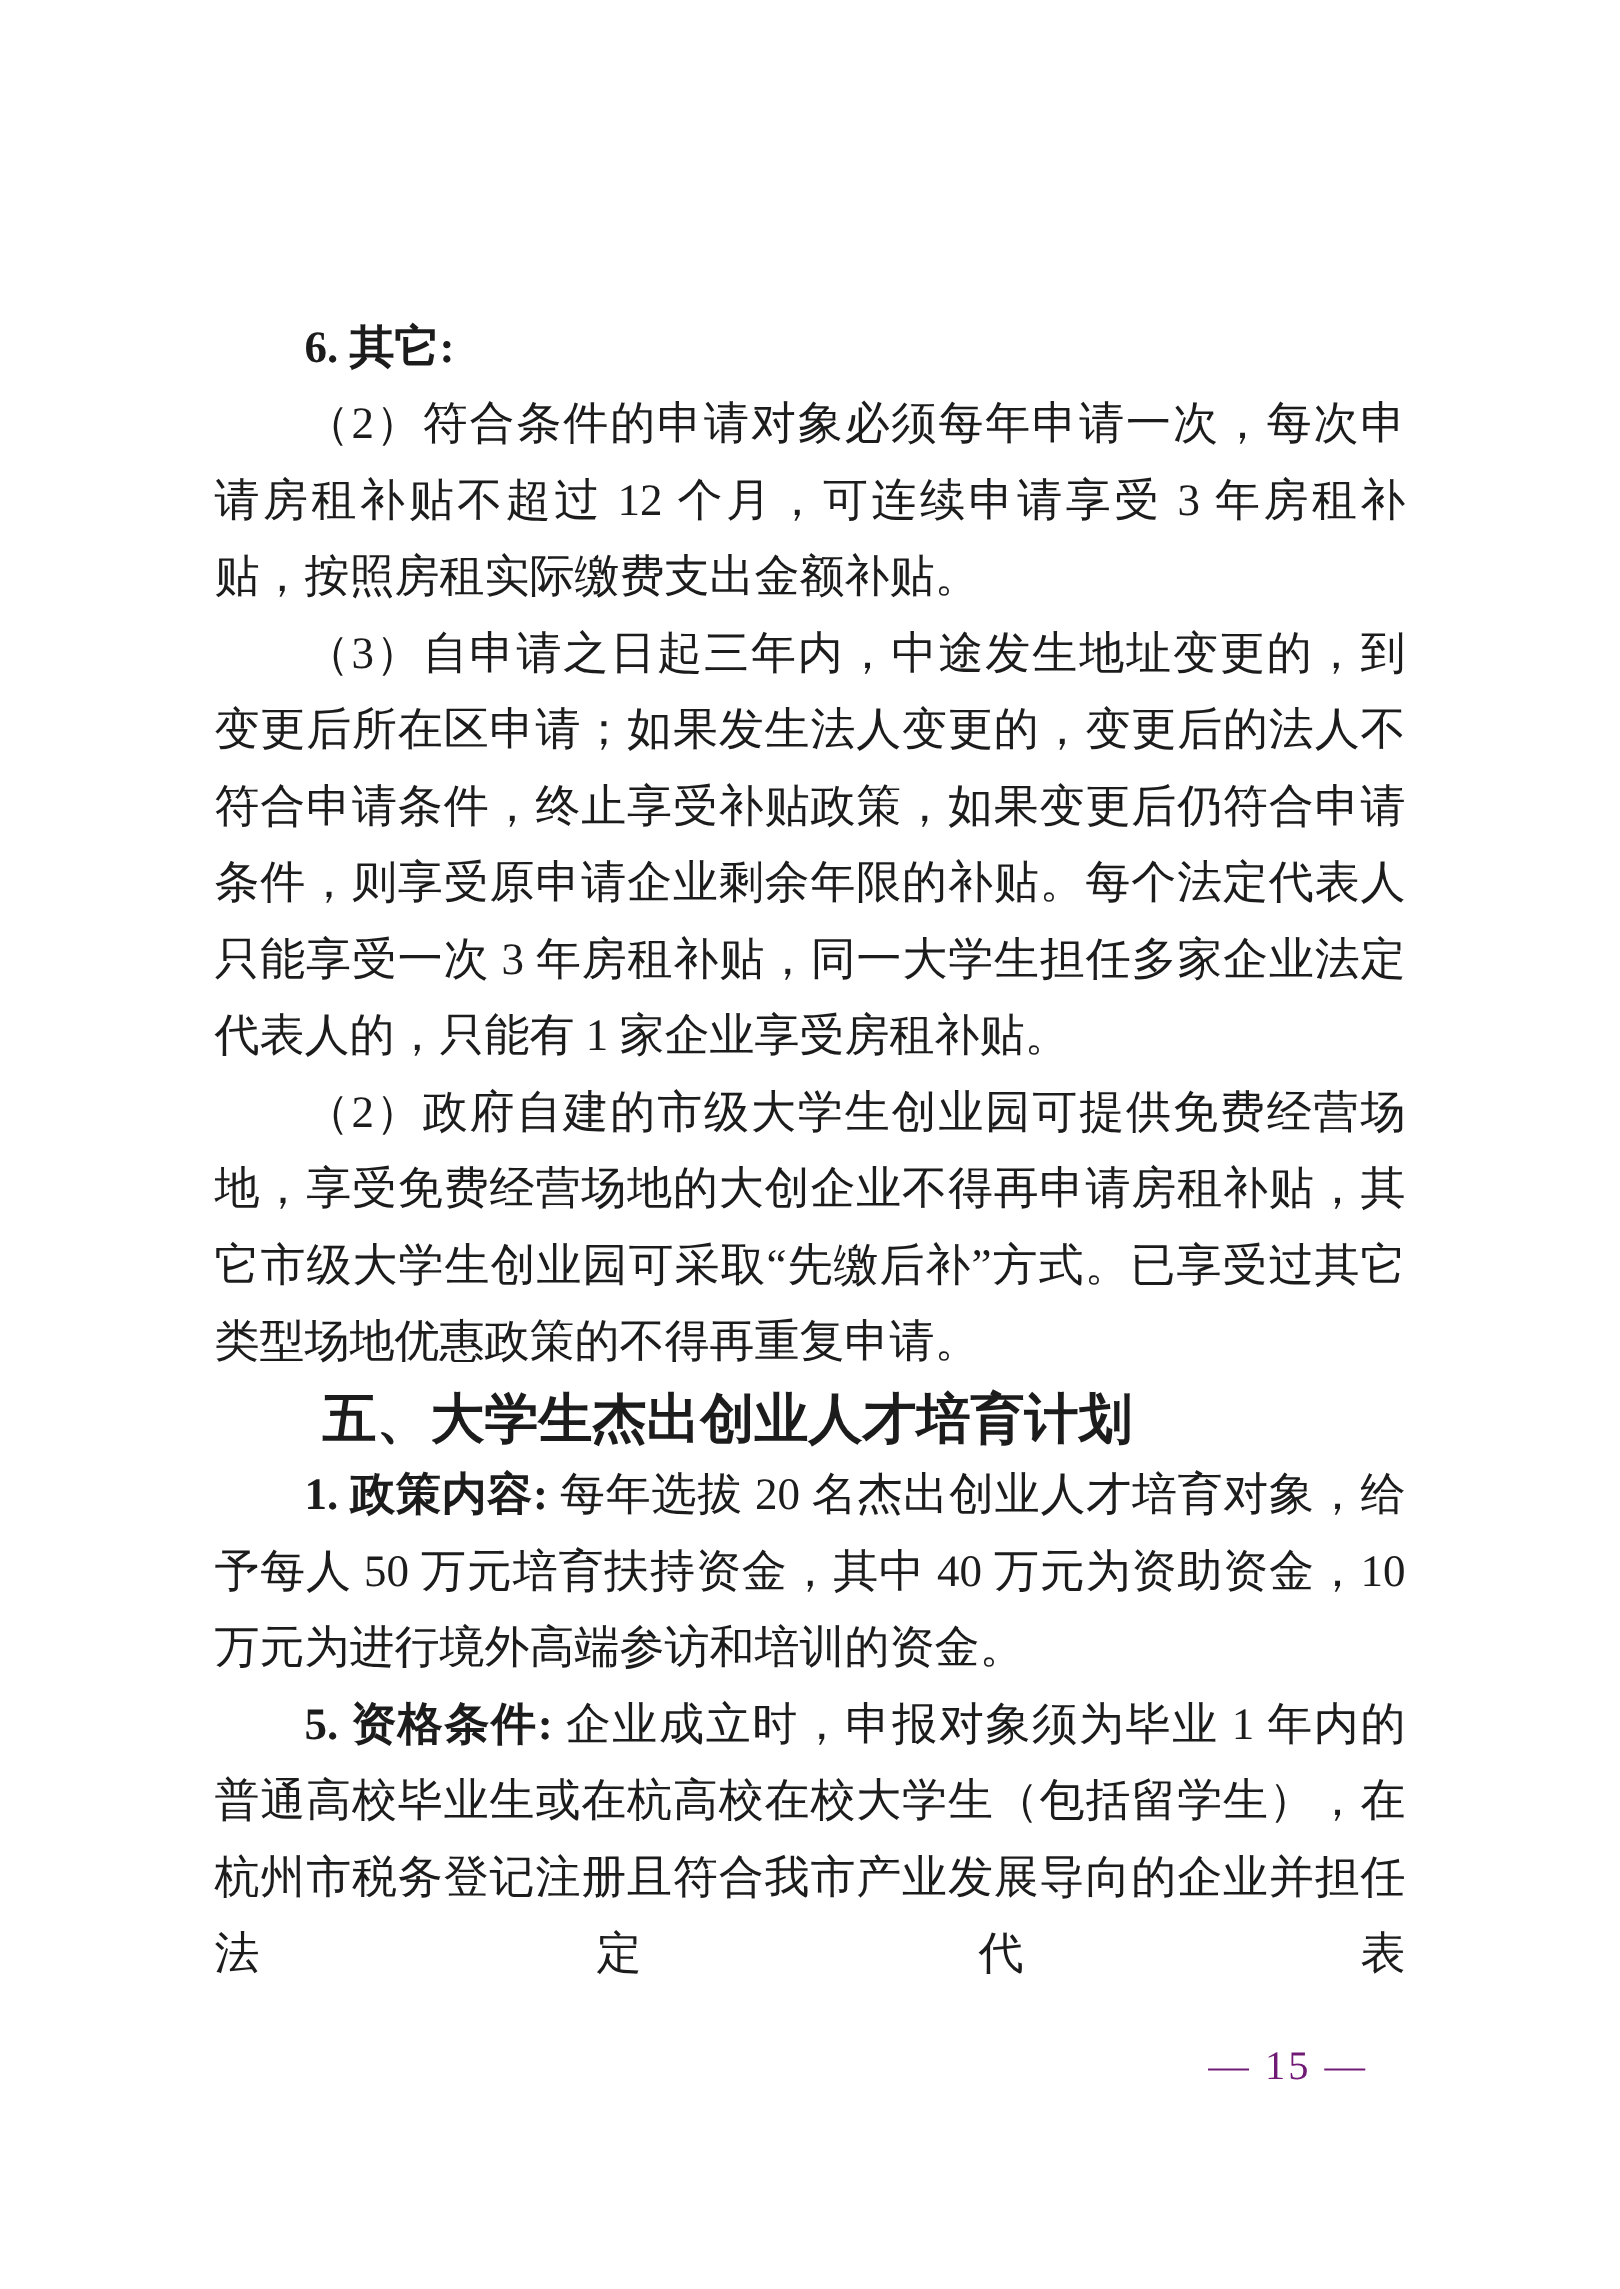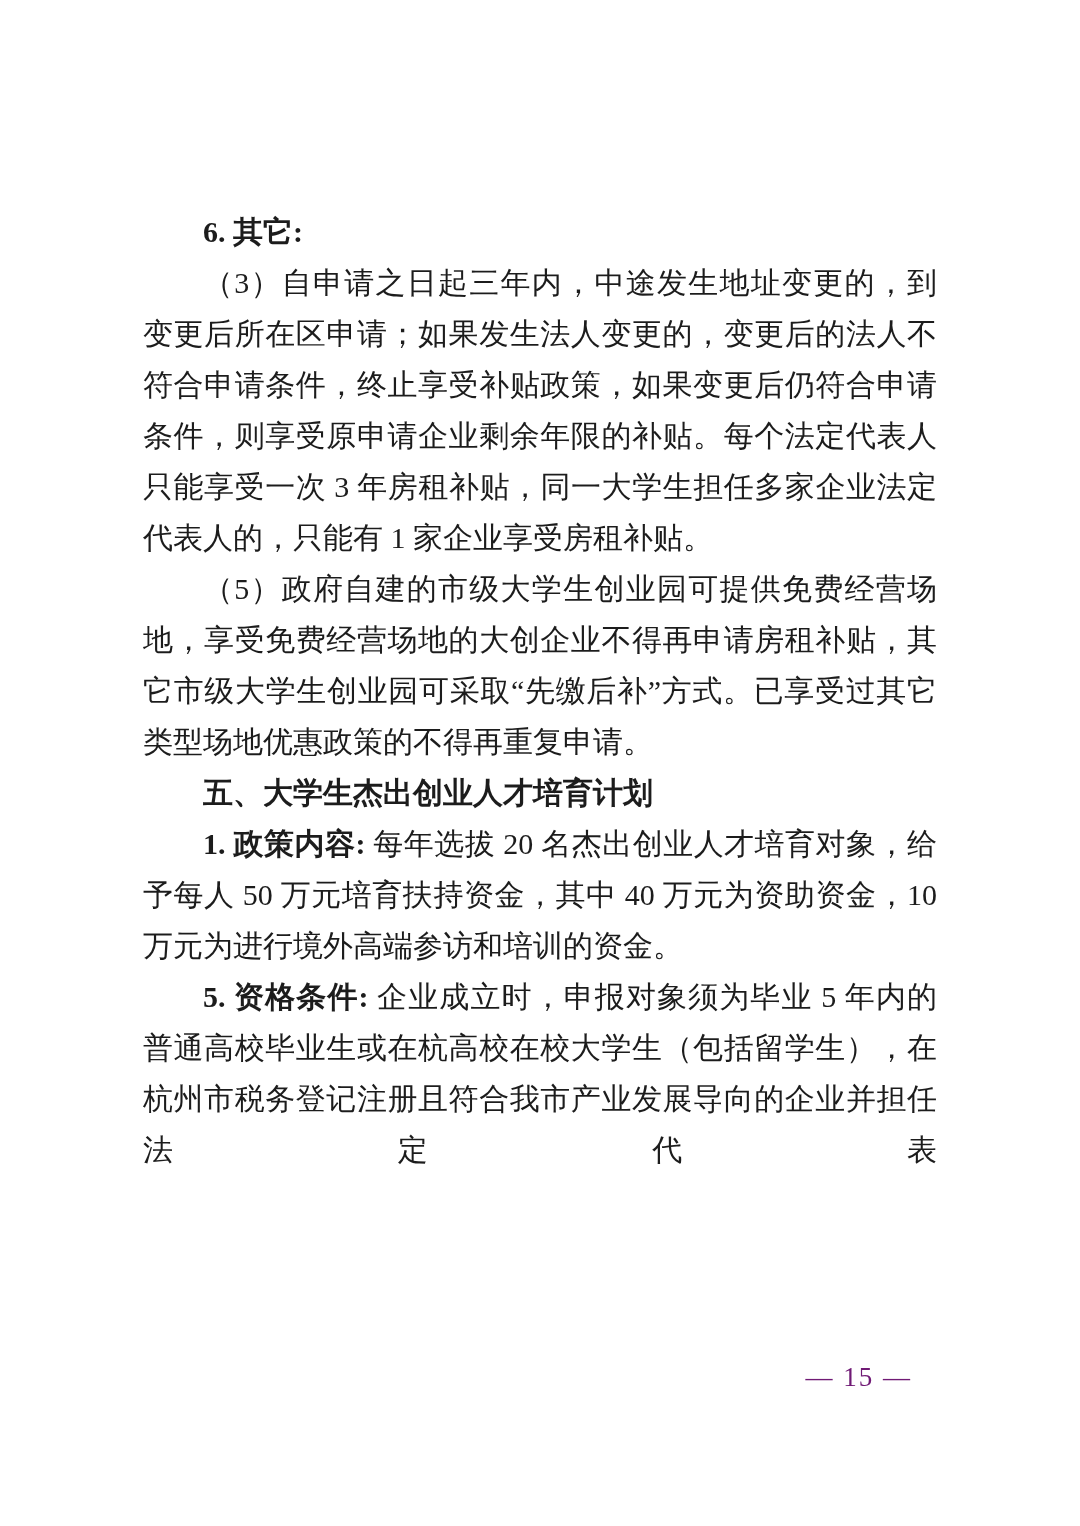--- a/index.html
+++ b/index.html
@@ -23,21 +23,21 @@
   }
   .para { text-indent: 2em; margin: 0; }
   .h-serif {
     font-weight: bold;
     font-size: 30px;
     text-indent: 2em;
   }
   .h-sans {
     font-family: "Liberation Sans", "DejaVu Sans", sans-serif;
     font-weight: bold;
-    font-size: 30px;
+    font-size: 36px;
     text-indent: 2em;
   }
   .runin { font-weight: bold; }
   .p-cut { text-align-last: justify; }
   .page-number {
     position: absolute;
     top: 1362px;
     right: 168px;
     font-size: 27px;
     letter-spacing: 2px;
@@ -46,27 +46,28 @@
 </style>
 </head>
 <body>
 
 <div class="page">
   <div class="doc">
 
     <p class="h-serif">6. 其它:</p>
 
 
+    <p class="para">（2）符合条件的申请对象必须每年申请一次，每次申请房租补贴不超过 12 个月，可连续申请享受 3 年房租补贴，按照房租实际缴费支出金额补贴。</p>
 
     <p class="para">（3）自申请之日起三年内，中途发生地址变更的，到变更后所在区申请；如果发生法人变更的，变更后的法人不符合申请条件，终止享受补贴政策，如果变更后仍符合申请条件，则享受原申请企业剩余年限的补贴。每个法定代表人只能享受一次 3 年房租补贴，同一大学生担任多家企业法定代表人的，只能有 1 家企业享受房租补贴。</p>
 
-    <p class="para">（5）政府自建的市级大学生创业园可提供免费经营场地，享受免费经营场地的大创企业不得再申请房租补贴，其它市级大学生创业园可采取“先缴后补”方式。已享受过其它类型场地优惠政策的不得再重复申请。</p>
+    <p class="para">（2）政府自建的市级大学生创业园可提供免费经营场地，享受免费经营场地的大创企业不得再申请房租补贴，其它市级大学生创业园可采取“先缴后补”方式。已享受过其它类型场地优惠政策的不得再重复申请。</p>
 
     <p class="h-sans">五、大学生杰出创业人才培育计划</p>
 
     <p class="para"><span class="runin">1. 政策内容:</span><span> 每年选拔 20 名杰出创业人才培育对象，给予每人 50 万元培育扶持资金，其中 40 万元为资助资金，10 万元为进行境外高端参访和培训的资金。</span></p>
 
-    <p class="para p-cut"><span class="runin">5. 资格条件:</span><span> 企业成立时，申报对象须为毕业 5 年内的普通高校毕业生或在杭高校在校大学生（包括留学生），在杭州市税务登记注册且符合我市产业发展导向的企业并担任法定代表</span></p>
+    <p class="para p-cut"><span class="runin">5. 资格条件:</span><span> 企业成立时，申报对象须为毕业 1 年内的普通高校毕业生或在杭高校在校大学生（包括留学生），在杭州市税务登记注册且符合我市产业发展导向的企业并担任法定代表</span></p>
 
   </div>
 
   <div class="page-number">— 15 —</div>
 </div>
 
 </body></html>

